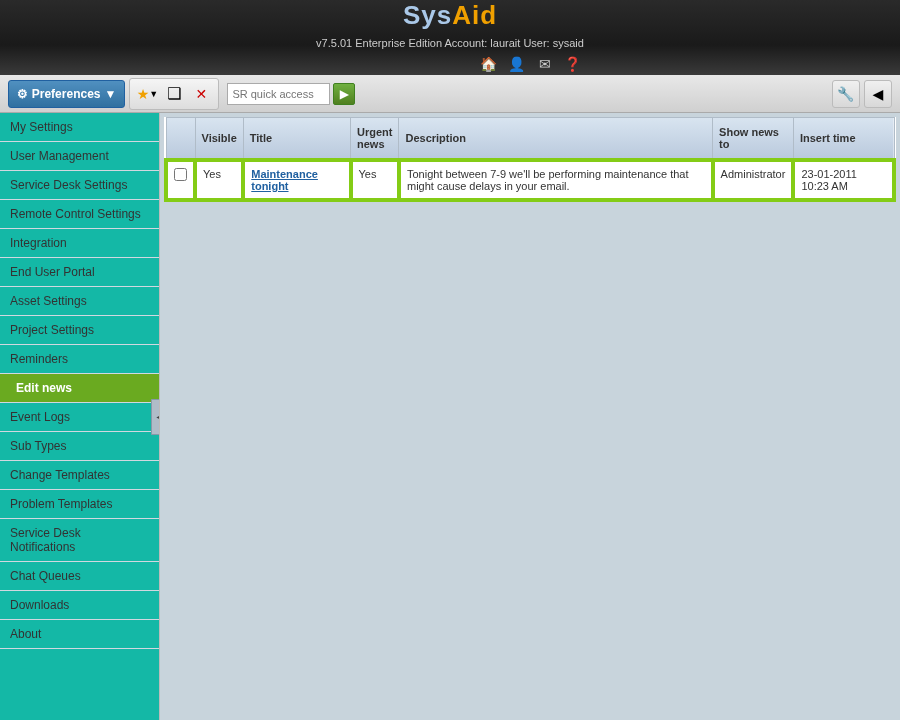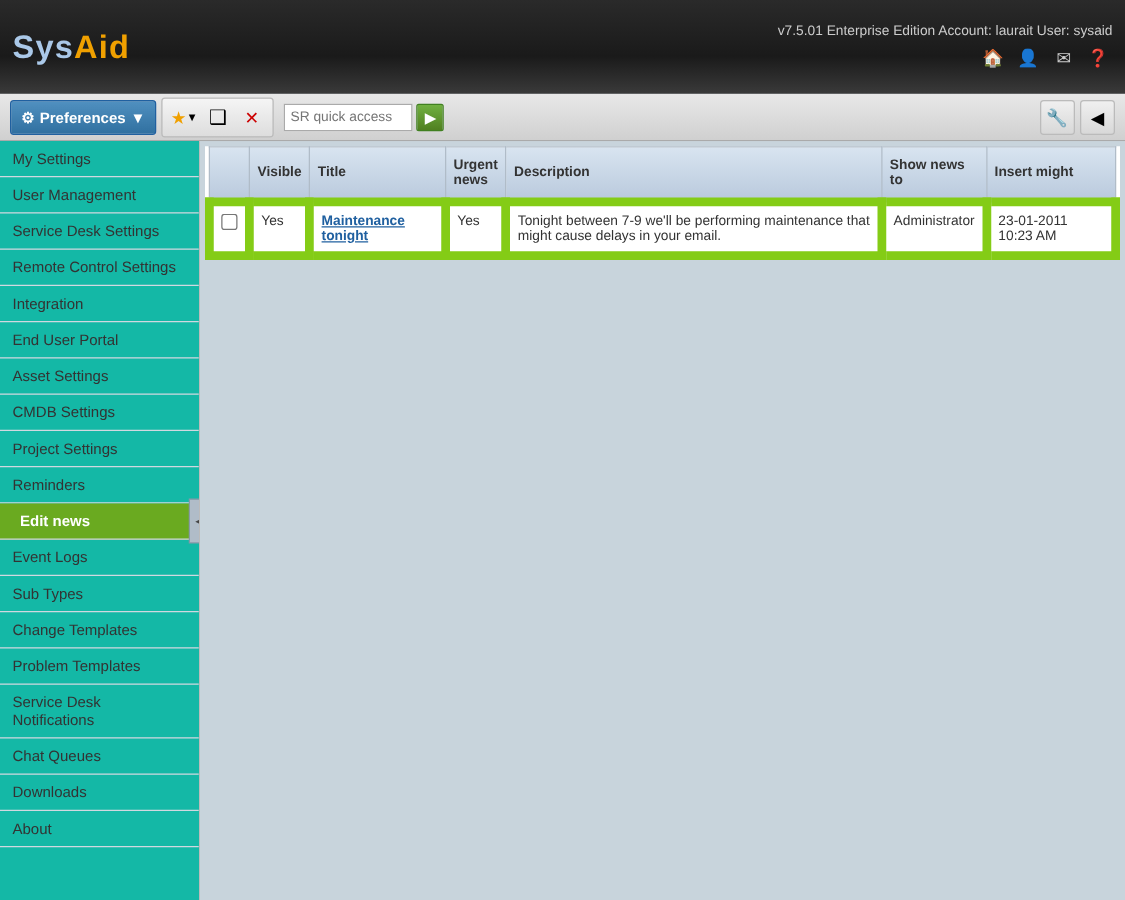--- a/index.html
+++ b/index.html
@@ -7,20 +7,21 @@
 
     
     #header {
       height: 75px;
       background: linear-gradient(180deg, #2a2a2a 0%, #1a1a1a 60%, #3a3a3a 100%);
       display: flex;
       align-items: center;
       justify-content: space-between;
       padding: 0 10px;
       position: relative;
+      flex-direction: column;
     }
     #logo {
       display: flex;
       align-items: center;
     }
     #logo-text {
       font-size: 26px;
       font-weight: bold;
       color: white;
       letter-spacing: 1px;
@@ -218,21 +219,21 @@
       font-weight: bold;
       color: #333;
       border: 1px solid #b0bcc8;
       white-space: nowrap;
       margin-top: 24px;
     }
     .news-table td {
       padding: 6px 6px;
       font-size: 11px;
       color: #333;
-      border: 7px solid #84cc16;
+      border: 4px solid #84cc16;
       vertical-align: top;
     }
     .news-table tbody tr:nth-child(even) { background: #f0f4f8; }
     .checkbox-col { width: 20px; text-align: center; }
     .title-link {
       color: #2060a0;
       text-decoration: underline;
       cursor: pointer;
       font-weight: bold;
     }
@@ -295,21 +296,20 @@
 
   <div id="sidebar">
     <div id="sidebar-items">
     <div class="sidebar-item">My Settings</div>
         <div class="sidebar-item">User Management</div>
         <div class="sidebar-item">Service Desk Settings</div>
         <div class="sidebar-item">Remote Control Settings</div>
         <div class="sidebar-item">Integration</div>
         <div class="sidebar-item">End User Portal</div>
         <div class="sidebar-item">Asset Settings</div>
-        <div class="sidebar-item">CMDB Settings</div>
         <div class="sidebar-item">Project Settings</div>
         <div class="sidebar-item">Reminders</div>
         <div class="sidebar-item active">Edit news</div>
         <div class="sidebar-item">Event Logs</div>
         <div class="sidebar-item">Sub Types</div>
         <div class="sidebar-item">Change Templates</div>
         <div class="sidebar-item">Problem Templates</div>
         <div class="sidebar-item">Service Desk Notifications</div>
         <div class="sidebar-item">Chat Queues</div>
         <div class="sidebar-item">Downloads</div>
@@ -322,21 +322,21 @@
     <div id="news-table-container">
       <table class="news-table">
         <thead>
           <tr>
             <th class="checkbox-col"></th>
             <th>Visible</th>
             <th>Title</th>
             <th>Urgent<br>news</th>
             <th>Description</th>
             <th>Show news<br>to</th>
-            <th>Insert might</th>
+            <th>Insert time</th>
           </tr>
         </thead>
         <tbody id="table-body">
         <tr>
               <td class="checkbox-col"><input type="checkbox" style=""></td>
               <td>Yes</td>
               <td><span class="title-link">Maintenance tonight</span></td>
               <td>Yes</td>
               <td>Tonight between 7-9 we'll be performing maintenance that might cause delays in your email.</td>
               <td>Administrator</td>

